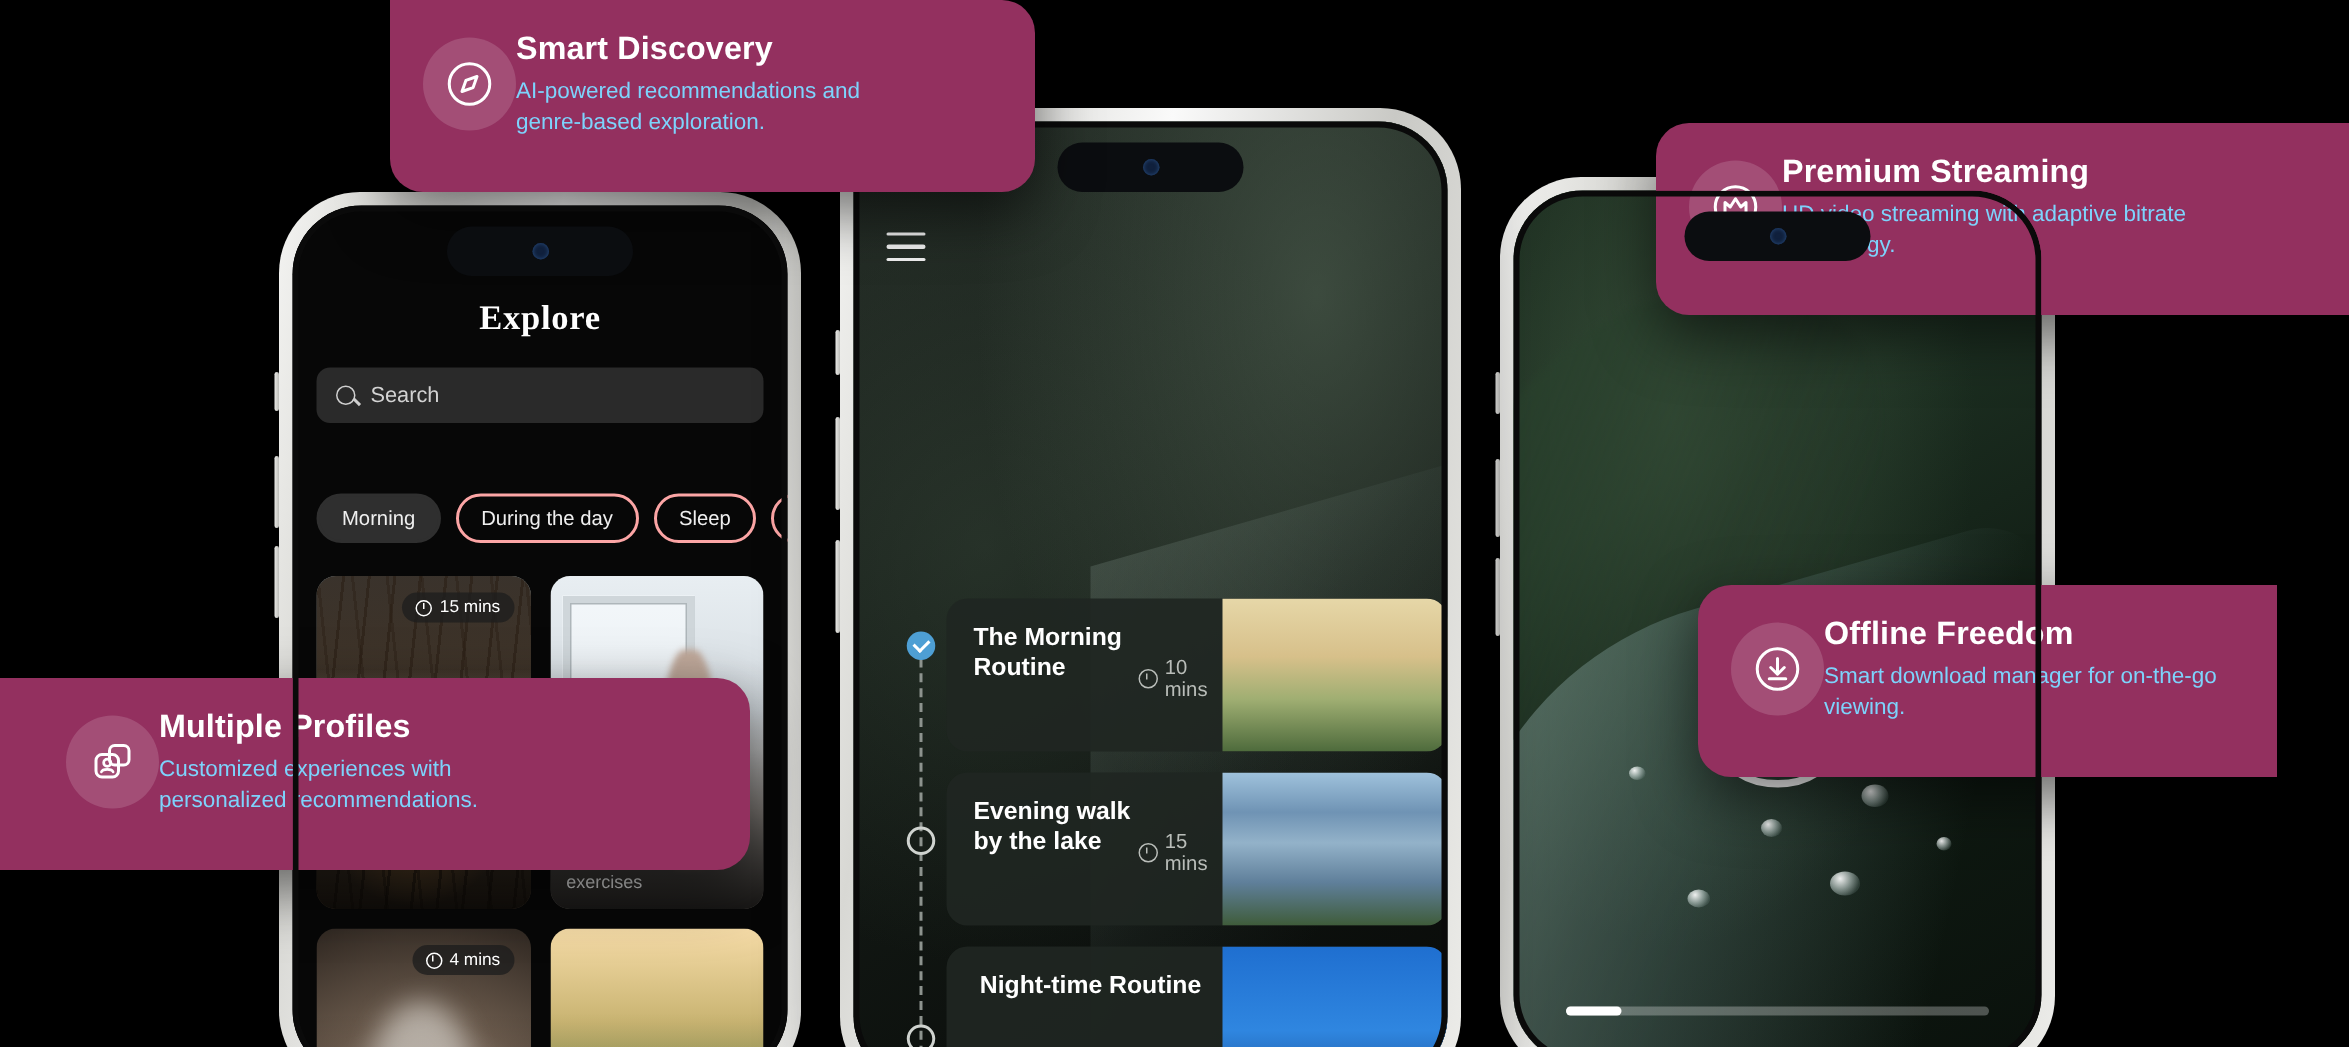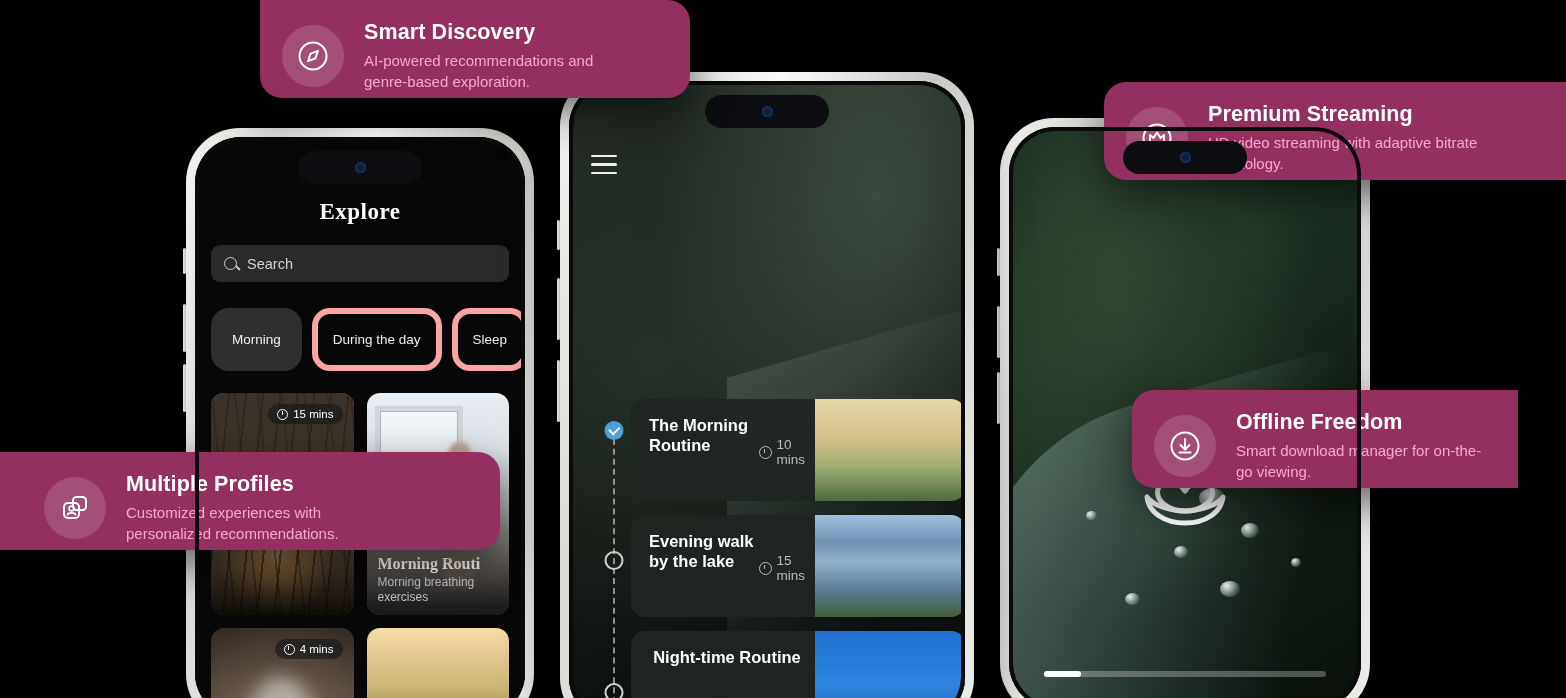--- a/index.html
+++ b/index.html
@@ -29,21 +29,21 @@
   #phone-right { left:1000px; top:118px; width:370px; height:600px; }
 
   
   .explore-screen { position:absolute; inset:0; background:#070707; padding-top:56px; }
   .explore-title { text-align:center; font-family:"Liberation Serif", serif; font-size:23px; color:#fff; font-weight:700; letter-spacing:.5px; margin-top:6px;}
   .search-bar { margin:20px 16px 12px 16px; height:37px; background:#2a2a2a; border-radius:9px; display:flex; align-items:center; gap:10px; padding:0 13px; }
   .search-bar .mag { width:13px; height:13px; border:1.7px solid #cfcfcf; border-radius:50%; position:relative; flex:none;}
   .search-bar .mag::after { content:""; position:absolute; width:6px; height:1.7px; background:#cfcfcf; transform:rotate(45deg); right:-5px; bottom:0px;}
   .search-bar .ph { color:#d2d2d2; font-size:14.5px; }
   .chips { display:flex; gap:10px; margin:26px 0 0 16px; }
-  .chip { border:6px solid #fca5a5; border-radius:18px; padding:18px 15px; font-size:13.5px; color:#efefef; white-space:nowrap; background:transparent;}
+  .chip { border:2px solid #fca5a5; border-radius:18px; padding:7px 15px; font-size:13.5px; color:#efefef; white-space:nowrap; background:transparent;margin-top:21px;}
   .chip.active { background:#2f2f2f; border-color:#2f2f2f; }
   .grid { display:grid; grid-template-columns:1fr 1fr; gap:13px; margin:22px 16px 0 16px; }
   .tile { position:relative; height:222px; border-radius:13px; overflow:hidden; }
   .tile .ph-img { position:absolute; inset:0; }
   .badge { position:absolute; top:11px; right:11px; background:rgba(30,30,30,.78); border-radius:13px; padding:4px 9px; display:flex; align-items:center; gap:5px; font-size:11.5px; color:#fff; z-index:3;}
   .clock { width:11px; height:11px; border:1.4px solid #fff; border-radius:50%; position:relative; flex:none;}
   .clock::after { content:""; position:absolute; left:3.6px; top:1.6px; width:1.2px; height:4px; background:#fff;}
   .tile .cap { position:absolute; left:11px; right:8px; bottom:10px; z-index:3;}
   .tile .cap .t { font-family:"Liberation Serif",serif; font-size:16px; font-weight:700; color:#fff; white-space:nowrap; overflow:hidden;}
   .tile .cap .s { font-size:12px; color:#c3c3c3; line-height:1.25; margin-top:2px;}
@@ -108,24 +108,24 @@
      transform:rotate(-16deg); border-radius:48% 10% 40% 8%;}
   .splash-leaf2 { position:absolute; left:-26%; top:10%; width:86%; height:96%;
      background:linear-gradient(100deg, rgba(44,70,48,.75) 0%, rgba(22,38,26,.2) 60%, rgba(0,0,0,0) 80%);
      transform:rotate(12deg); border-radius:60% 20% 50% 16%; filter:blur(3px);}
   .drop { position:absolute; border-radius:50%; background:radial-gradient(circle at 34% 30%, rgba(255,255,255,.92) 0%, rgba(210,225,222,.55) 42%, rgba(120,145,140,.22) 75%); }
   .lotus { position:absolute; left:50%; top:63%; transform:translate(-50%,-50%); z-index:8;}
   .progress { position:absolute; left:10%; right:10%; bottom:32px; height:6px; border-radius:4px; background:rgba(255,255,255,.28); z-index:8;}
   .progress .fill { height:100%; width:13%; border-radius:4px; background:#fff;}
 
   
-  .fcard { position:absolute; display:flex; align-items:center; gap:20px; border-radius:22px; padding:20px 26px 5px 22px; z-index:25; box-shadow:0 14px 40px rgba(0,0,0,.55);}
+  .fcard { position:absolute; display:flex; align-items:center; border-radius:22px; padding:20px 26px 35px 22px; z-index:25; box-shadow:0 14px 40px rgba(0,0,0,.55);}
   .fcard .ic { width:62px; height:62px; border-radius:50%; background:rgba(255,255,255,.15); display:flex; align-items:center; justify-content:center; flex:none;}
   .fcard .ft { font-size:21.5px; font-weight:700; color:#fff; letter-spacing:.1px;}
-  .fcard .fd { font-size:15px; color:#f9a8d4; line-height:1.42; margin-top:5px; max-width:270px;}
+  .fcard .fd { font-size:15px; color:#7dd3fc; line-height:1.42; margin-top:5px; max-width:270px;}
   #card-discovery { left:260px; top:0px; width:430px; border-radius:0 22px 22px 22px; }
   #card-premium   { left:1104px; top:82px; width:485px; }
   #card-offline   { left:1132px; top:390px; width:386px; border-radius:22px 0 0 22px;}
   #card-profiles  { left:0px; top:452px; width:500px; border-radius:0 22px 22px 0;}
 </style>
 </head>
 <body>
 
 <div id="stage">
 

